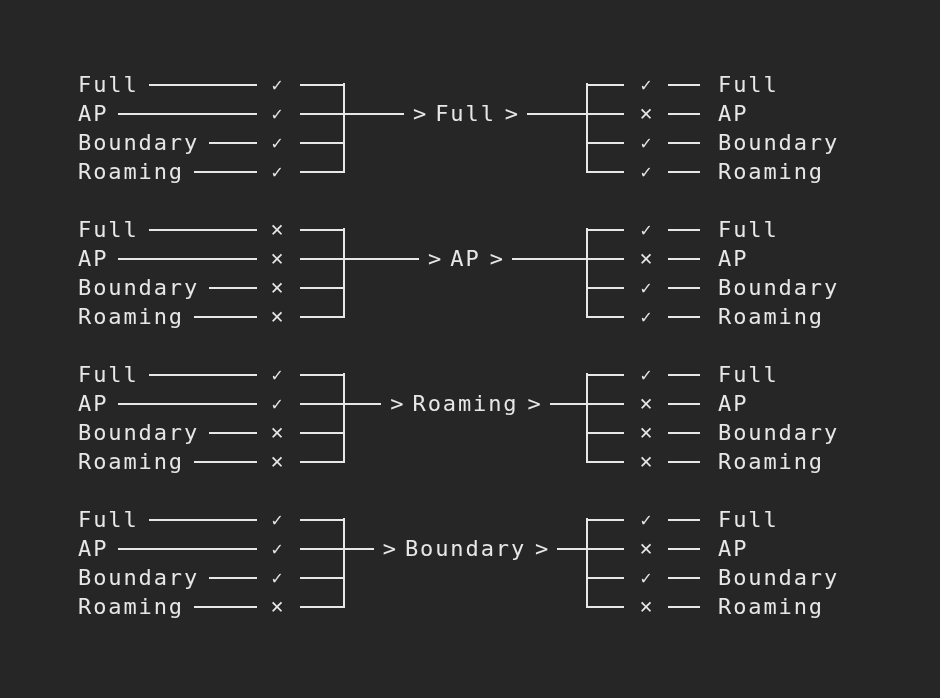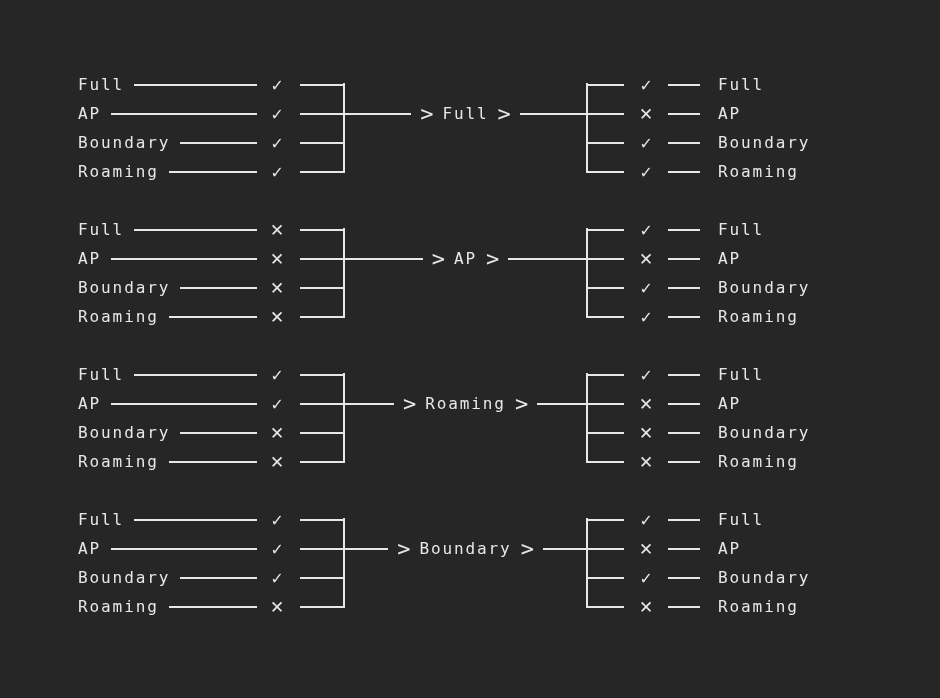--- a/index.html
+++ b/index.html
@@ -6,21 +6,21 @@
   .screen{
     position:relative;width:940px;height:698px;background:#262626;
     font-family:"DejaVu Sans Mono", monospace;color:#e7e7e7;overflow:hidden;
   }
   .group{position:absolute;left:78px;width:790px;height:116px;}
   .g0{top:70px}.g1{top:215px}.g2{top:360px}.g3{top:505px}
   .col{position:absolute;top:0;}
   .col.left{left:0;width:267px;}
   .col.right{left:508px;width:282px;}
   .row{display:flex;align-items:center;height:29px;}
-  .lbl{font-size:16px;letter-spacing:1.9px;line-height:29px;white-space:pre;}
+  .lbl{font-size:22px;letter-spacing:1.9px;line-height:29px;white-space:pre;}
   .hl{height:2px;background:#e7e7e7;flex:0 0 auto;}
   .fill{flex:1 1 auto;}
   .left .fill{margin-left:10px;}
   .mark{width:28px;flex:0 0 auto;text-align:center;font-size:18px;line-height:29px;margin-left:6px;}
   .mark.x{font-size:21px;font-weight:bold;}
   .left .stub{width:45px;margin-left:9px;}
   .right .b1{width:38px;}
   .right .mark{margin-left:8px;}
   .right .b2{width:32px;margin-left:8px;}
   .right .lbl{margin-left:18px;}

